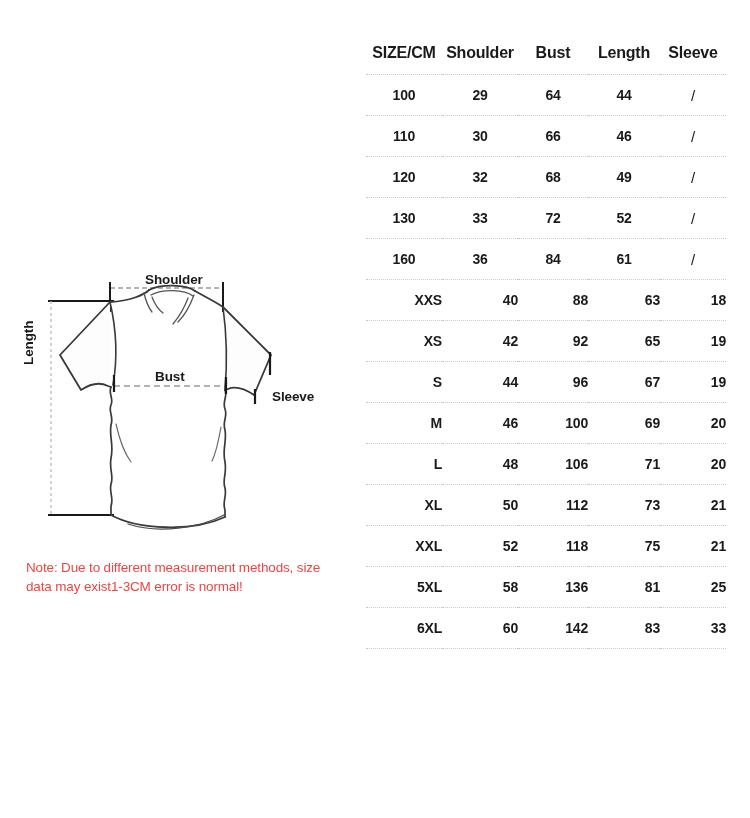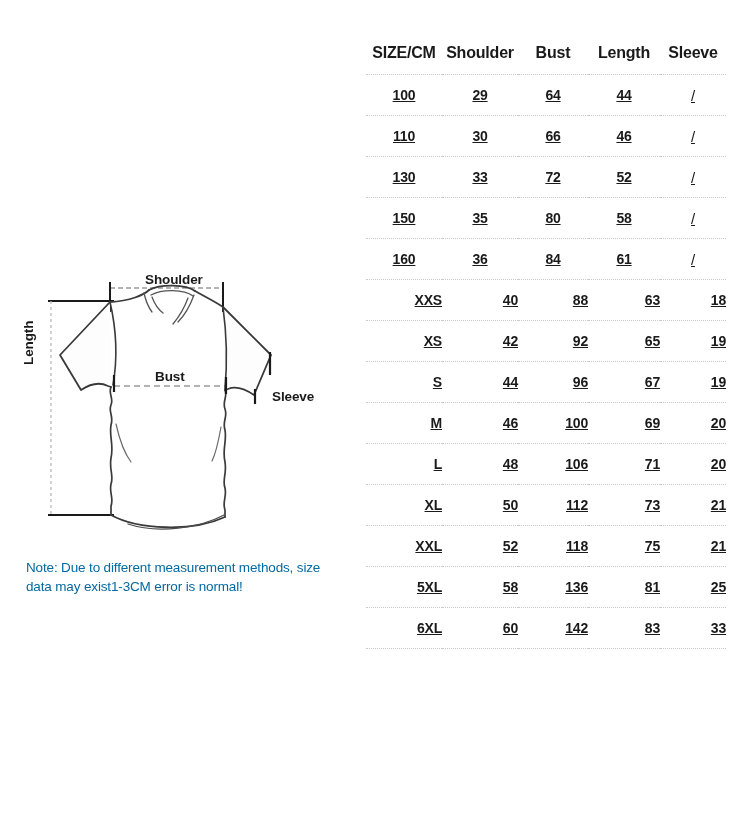--- a/index.html
+++ b/index.html
@@ -57,21 +57,21 @@
     transform-origin: left top;
   }
 
   #note-text {
     position: absolute;
     left: 26px;
     top: 558px;
     width: 310px;
     font-size: 13.5px;
     line-height: 19px;
-    color: #0369a1;
+    color: #ef4444;
     letter-spacing: -0.15px;
   }
 
   
   #size-table-wrap {
     position: absolute;
     left: 366px;
     top: 38px;
     width: 360px;
   }
@@ -91,21 +91,20 @@
     letter-spacing: -0.2px;
   }
   table.size-table thead th {
     font-weight: bold;
     height: 30px;
     font-size: 16px;
     padding-bottom: 6px;
   }
   table.size-table tbody tr {
     border-top: 1px dotted #c9c9c9;
-    text-decoration: underline;
   }
   table.size-table tbody tr:last-child {
     border-bottom: 1px dotted #c9c9c9;
   }
   table.size-table tbody td.col-size {
     font-weight: bold;
     font-size: 14px;
   }
   
   tr.row-child td { font-weight: bold; }
@@ -235,31 +234,31 @@
           <td class="col-sleeve">/</td>
         </tr>
         <tr class="row-child">
           <td class="col-size">110</td>
           <td class="col-shoulder">30</td>
           <td class="col-bust">66</td>
           <td class="col-length">46</td>
           <td class="col-sleeve">/</td>
         </tr>
         <tr class="row-child">
+          <td class="col-size">120</td>
+          <td class="col-shoulder">32</td>
+          <td class="col-bust">68</td>
+          <td class="col-length">49</td>
+          <td class="col-sleeve">/</td>
+        </tr>
+        <tr class="row-child">
           <td class="col-size">130</td>
           <td class="col-shoulder">33</td>
           <td class="col-bust">72</td>
           <td class="col-length">52</td>
-          <td class="col-sleeve">/</td>
-        </tr>
-        <tr class="row-child">
-          <td class="col-size">150</td>
-          <td class="col-shoulder">35</td>
-          <td class="col-bust">80</td>
-          <td class="col-length">58</td>
           <td class="col-sleeve">/</td>
         </tr>
         <tr class="row-child">
           <td class="col-size">160</td>
           <td class="col-shoulder">36</td>
           <td class="col-bust">84</td>
           <td class="col-length">61</td>
           <td class="col-sleeve">/</td>
         </tr>
         <tr class="row-adult">

